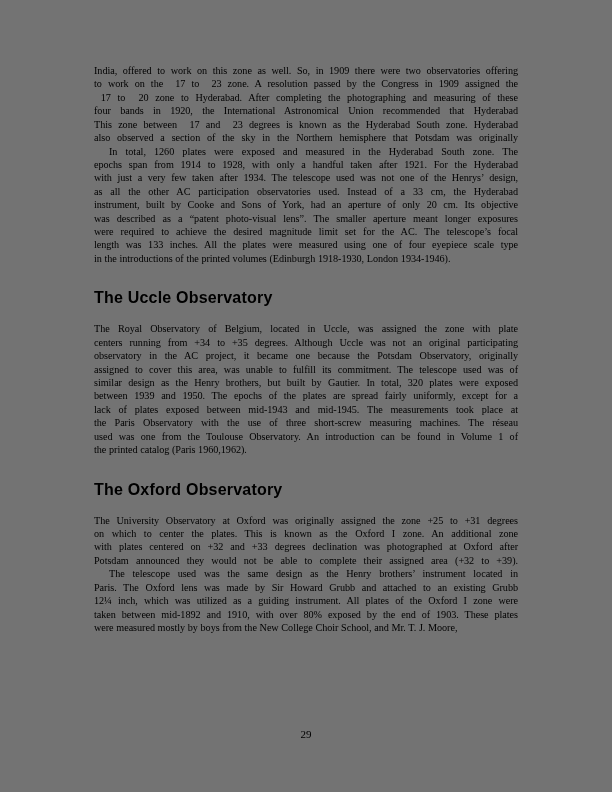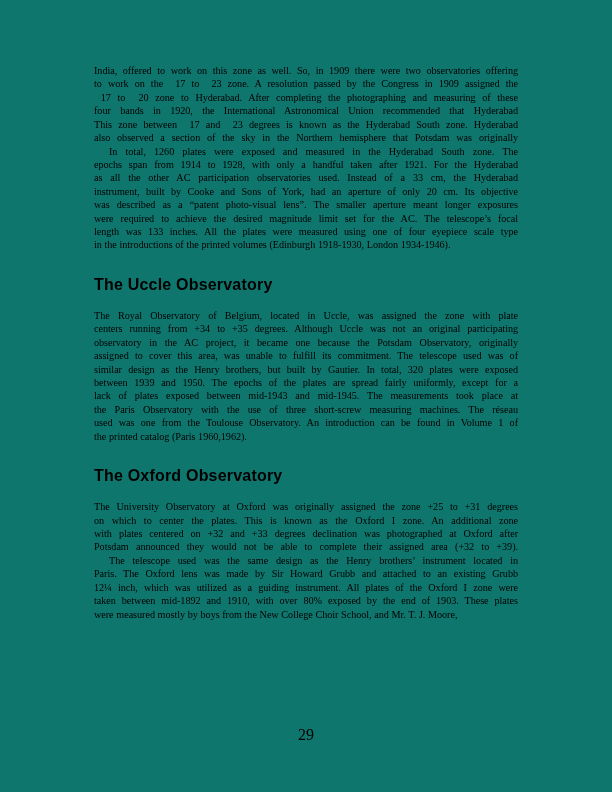--- a/index.html
+++ b/index.html
@@ -4,21 +4,21 @@
 <style>
   html, body {
     margin: 0;
     padding: 0;
     background: #ffffff;
   }
   .page {
     position: relative;
     width: 612px;
     height: 792px;
-    background: #0f766e;
+    background: #737373;
     color: #000000;
     font-family: "Liberation Serif", "DejaVu Serif", serif;
     overflow: hidden;
   }
   .text-block {
     position: absolute;
     left: 94px;
     top: 64px;
     width: 424px;
   }
@@ -47,40 +47,41 @@
     line-height: 18px;
     margin: 24px 0 15px 0;
     letter-spacing: 0.2px;
   }
   .page-number {
     position: absolute;
     top: 728px;
     left: 94px;
     width: 424px;
     text-align: center;
-    font-size: 16px;
+    font-size: 11px;
     line-height: 13px;
   }
 </style>
 </head>
 <body>
 
 <div class="page">
   <main class="text-block">
       <div class="paragraph">
         <div class="line">India, offered to work on this zone as well. So, in 1909 there were two observatories offering</div>
         <div class="line">to work on the &nbsp;17 to &nbsp;23 zone. A resolution passed by the Congress in 1909 assigned the</div>
         <div class="line">&nbsp;17 to &nbsp;20 zone to Hyderabad. After completing the photographing and measuring of these</div>
         <div class="line">four bands in 1920, the International Astronomical Union recommended that Hyderabad</div>
         <div class="line">This zone between &nbsp;17 and &nbsp;23 degrees is known as the Hyderabad South zone. Hyderabad</div>
         <div class="line">also observed a section of the sky in the Northern hemisphere that Potsdam was originally</div>
       </div>
       <div class="paragraph indent">
         <div class="line">In total, 1260 plates were exposed and measured in the Hyderabad South zone. The</div>
         <div class="line">epochs span from 1914 to 1928, with only a handful taken after 1921. For the Hyderabad</div>
+        <div class="line">with just a very few taken after 1934. The telescope used was not one of the Henrys’ design,</div>
         <div class="line">as all the other AC participation observatories used. Instead of a 33 cm, the Hyderabad</div>
         <div class="line">instrument, built by Cooke and Sons of York, had an aperture of only 20 cm. Its objective</div>
         <div class="line">was described as a “patent photo-visual lens”. The smaller aperture meant longer exposures</div>
         <div class="line">were required to achieve the desired magnitude limit set for the AC. The telescope’s focal</div>
         <div class="line">length was 133 inches. All the plates were measured using one of four eyepiece scale type</div>
         <div class="line para-last">in the introductions of the printed volumes (Edinburgh 1918-1930, London 1934-1946).</div>
       </div>
       <h2 class="heading">The Uccle Observatory</h2>
       <div class="paragraph">
         <div class="line">The Royal Observatory of Belgium, located in Uccle, was assigned the zone with plate</div>

